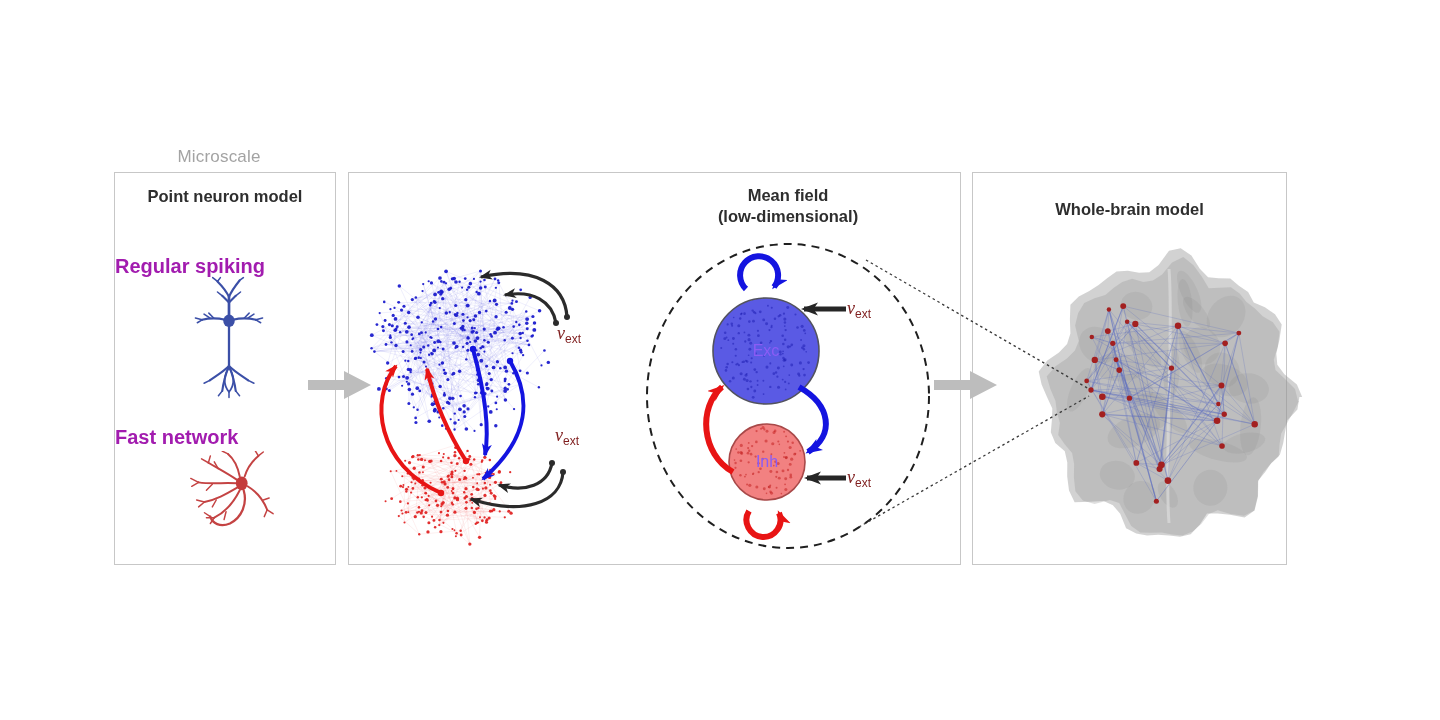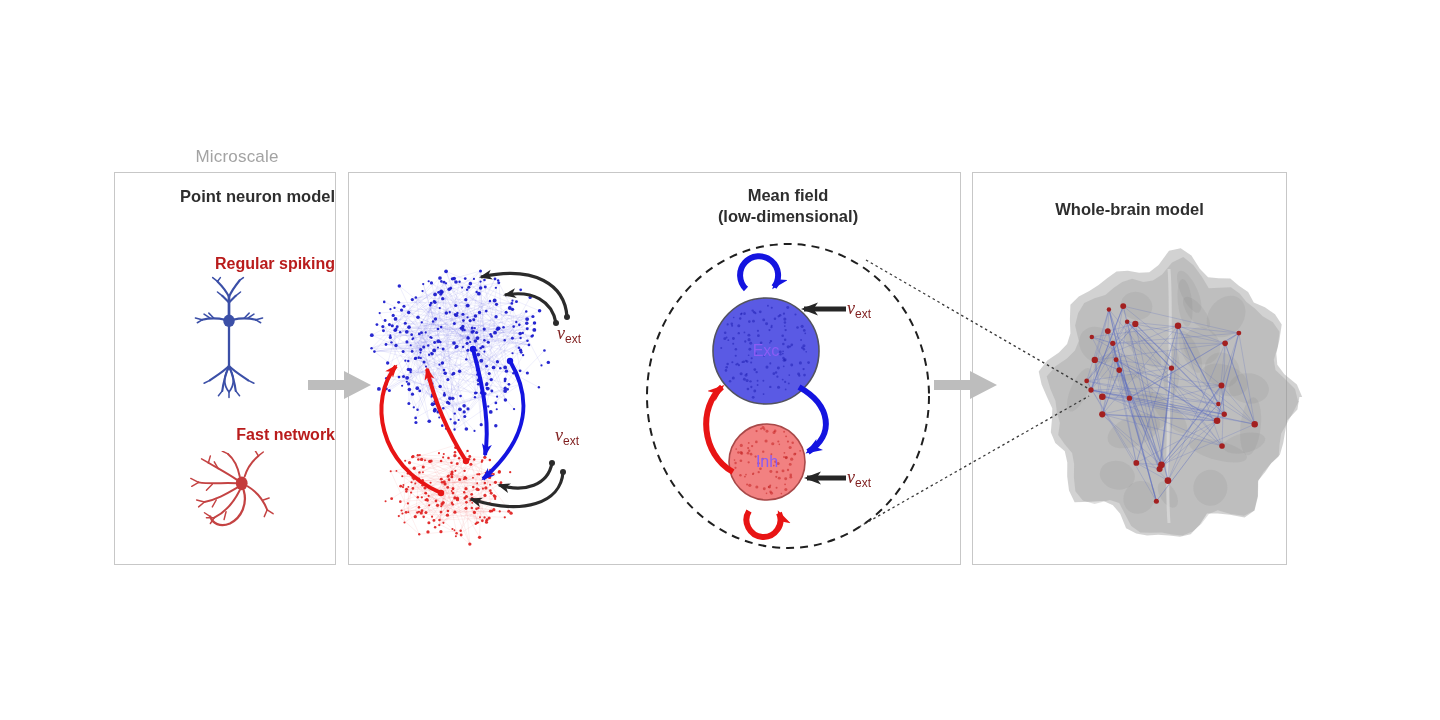--- a/index.html
+++ b/index.html
@@ -4,38 +4,38 @@
 <style>
   html,body{margin:0;padding:0;background:#ffffff;}
   #fig{position:relative;width:1440px;height:720px;background:#ffffff;overflow:hidden;
        font-family:"Liberation Sans", sans-serif;}
   .hdr{position:absolute;top:147px;text-align:center;font-size:17px;color:#a3a3a3;
        letter-spacing:.2px;}
   .panel{position:absolute;top:172px;height:393px;background:#fff;
          border:1.5px solid #c7c7c7;box-sizing:border-box;}
   .ptitle{position:absolute;text-align:center;font-size:16.5px;font-weight:600;
           color:#2e2e2e;line-height:21px;}
-  .plabel{position:absolute;text-align:right;font-size:16px;font-weight:600;color:#b91c1c;}
+  .plabel{position:absolute;text-align:left;font-size:20px;font-weight:600;color:#a21caf;}
   .node-label{position:absolute;text-align:center;font-size:16px;color:#8b5cf6;}
   .vext{position:absolute;font-size:17px;color:#7f1d1d;}
   .vext i{font-style:italic;font-family:"Liberation Serif", serif;font-size:18px;}
   .vext sub{font-size:12px;font-style:normal;}
   .abs{position:absolute;}
   svg{display:block;}
   .overlay{position:absolute;left:0;top:0;z-index:6;pointer-events:none;}
 </style>
 </head>
 <body>
 
 <div id="fig">
 
-  <div class="hdr" style="left:126px;width:222px;">Microscale</div>
+  <div class="hdr" style="left:108px;width:222px;">Microscale</div>
 
   <div class="panel" style="left:114px;width:222px;">
-    <div class="ptitle" style="left:0;top:13px;width:100%;text-align:right;">Point neuron model</div>
+    <div class="ptitle" style="left:0;top:13px;width:100%;">Point neuron model</div>
 
     <div class="plabel" style="left:0;top:82px;width:100%;">Regular spiking</div>
 
     <svg class="abs" style="left:66px;top:102px;" width="96" height="130" viewBox="0 0 100 130">
       <g stroke="#3b4fa7" stroke-width="2.2" fill="none" stroke-linecap="round">
         <path d="M50 46 L50 20" stroke-width="2.8"></path>
         <path d="M50 20 C47 14 43 9 38 4"></path>
           <path d="M50 20 C53 13 57 8 61 3"></path>
         <path d="M50 26 L43 19"></path>
           <path d="M50 26 L57 19"></path>

